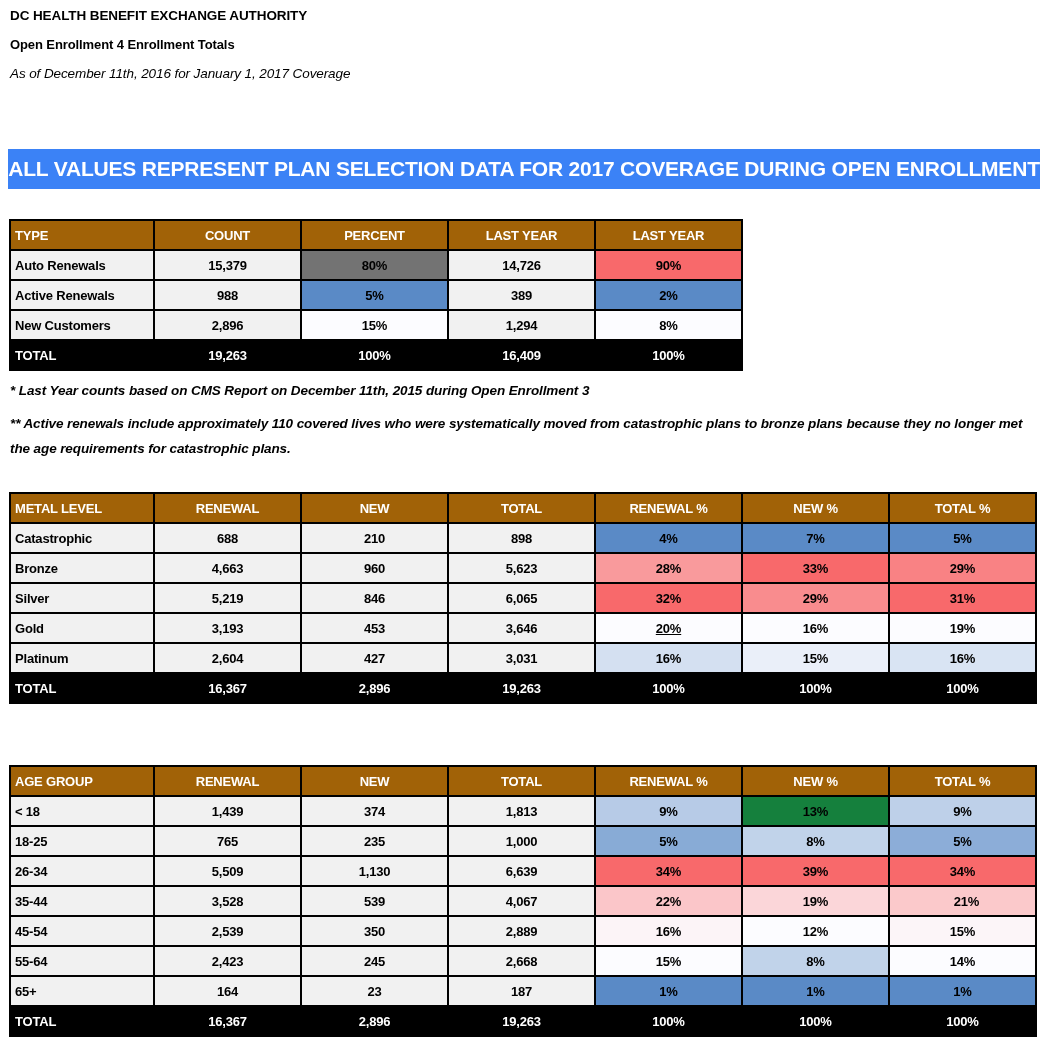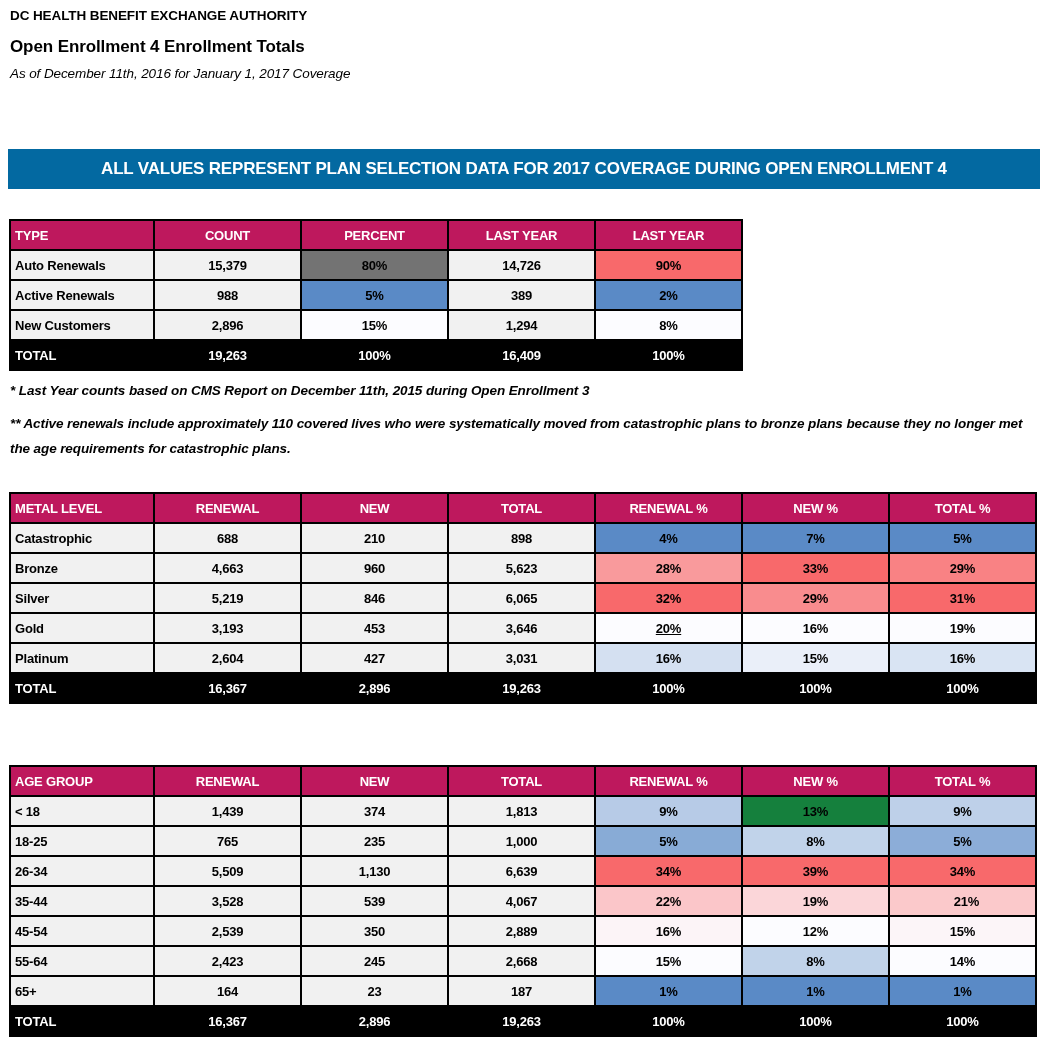--- a/index.html
+++ b/index.html
@@ -1,35 +1,35 @@
 <!DOCTYPE html>
 <html><head>
 <meta charset="utf-8">
 <style>
   html,body { margin:0; padding:0; background:#ffffff; }
   body { font-family:"Liberation Sans","DejaVu Sans",sans-serif; color:#000; }
   .page { position:relative; width:1048px; height:1047px; background:#fff; overflow:hidden; }
 
   .org      { position:absolute; left:10px; top:8px;  font-size:13.5px; font-weight:bold; letter-spacing:-0.1px; }
-  .title    { position:absolute; left:10px; top:37px; font-size:17px; font-weight:bold; letter-spacing:-0.1px; }
+  .title    { position:absolute; left:10px; top:37px; font-size:13px; font-weight:bold; letter-spacing:-0.1px; }
   .subtitle { position:absolute; left:10px; top:66px; font-size:13.5px; font-style:italic; letter-spacing:-0.1px; }
 
   .banner { position:absolute; left:8px; top:149px; width:1032px; height:40px;
-            background:#0369a1; color:#fff; font-weight:bold; font-size:17px;
+            background:#3b82f6; color:#fff; font-weight:bold; font-size:21px;
             text-align:center; line-height:40px; letter-spacing:-0.2px; }
 
   .tbl { position:absolute; border-collapse:collapse; table-layout:fixed; }
   .t1 { left:9px; top:219px; width:732px; }
   .t2 { left:9px; top:492px; width:1026px; }
   .t3 { left:9px; top:765px; width:1026px; }
 
   .tbl th, .tbl td { border:2px solid #000; height:30px; box-sizing:border-box;
                      font-size:13px; font-weight:bold; text-align:center;
                      padding:0; letter-spacing:-0.2px; overflow:hidden; white-space:nowrap; }
-  .tbl th { background:#be185d; color:#fff; }
+  .tbl th { background:#a16207; color:#fff; }
   .tbl th.label, .tbl td.label { text-align:left; padding-left:4px; }
   .tbl td { background:#F1F1F1; }
   .tbl tr.total td { background:#000; color:#fff; }
 
   .footnote { position:absolute; left:10px; font-size:13.5px; font-weight:bold;
               font-style:italic; letter-spacing:-0.1px; }
   .fn1 { top:383px; width:1025px; }
   .fn2 { top:411px; width:1015px; line-height:25px; }
 </style>
 </head>

